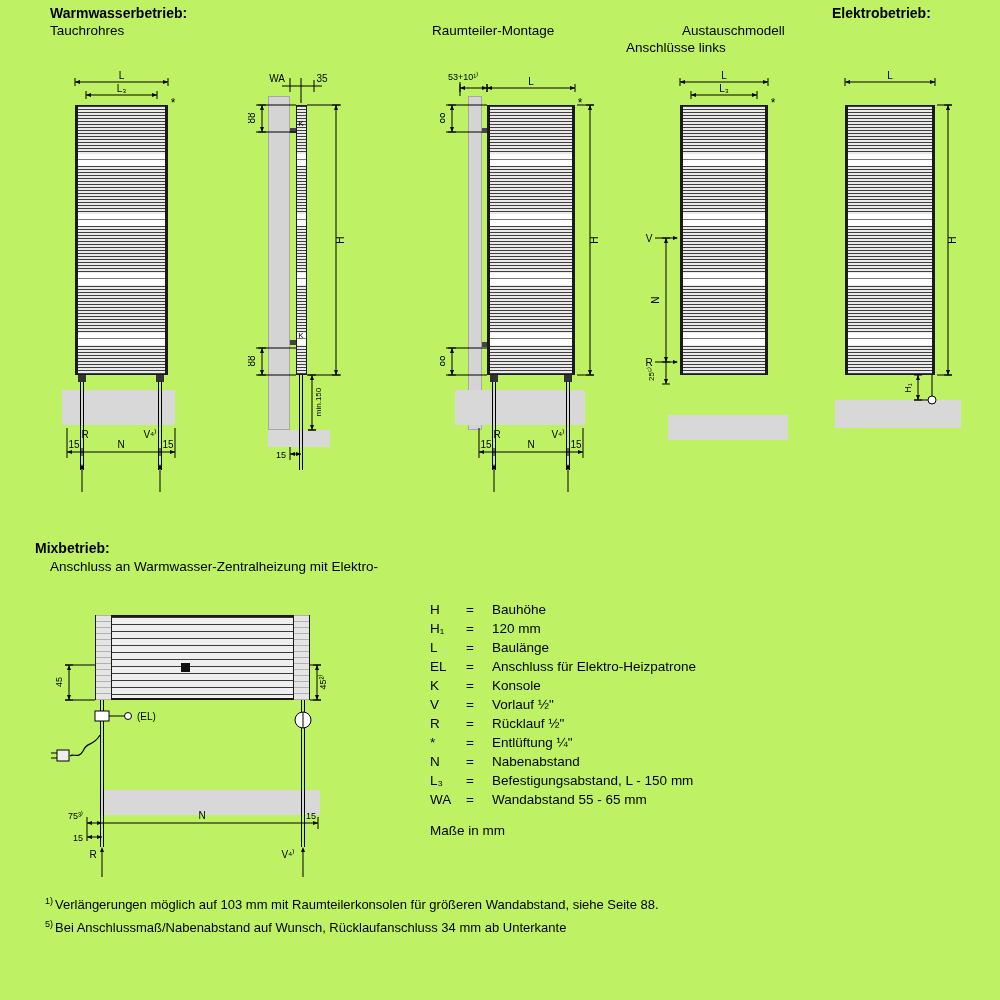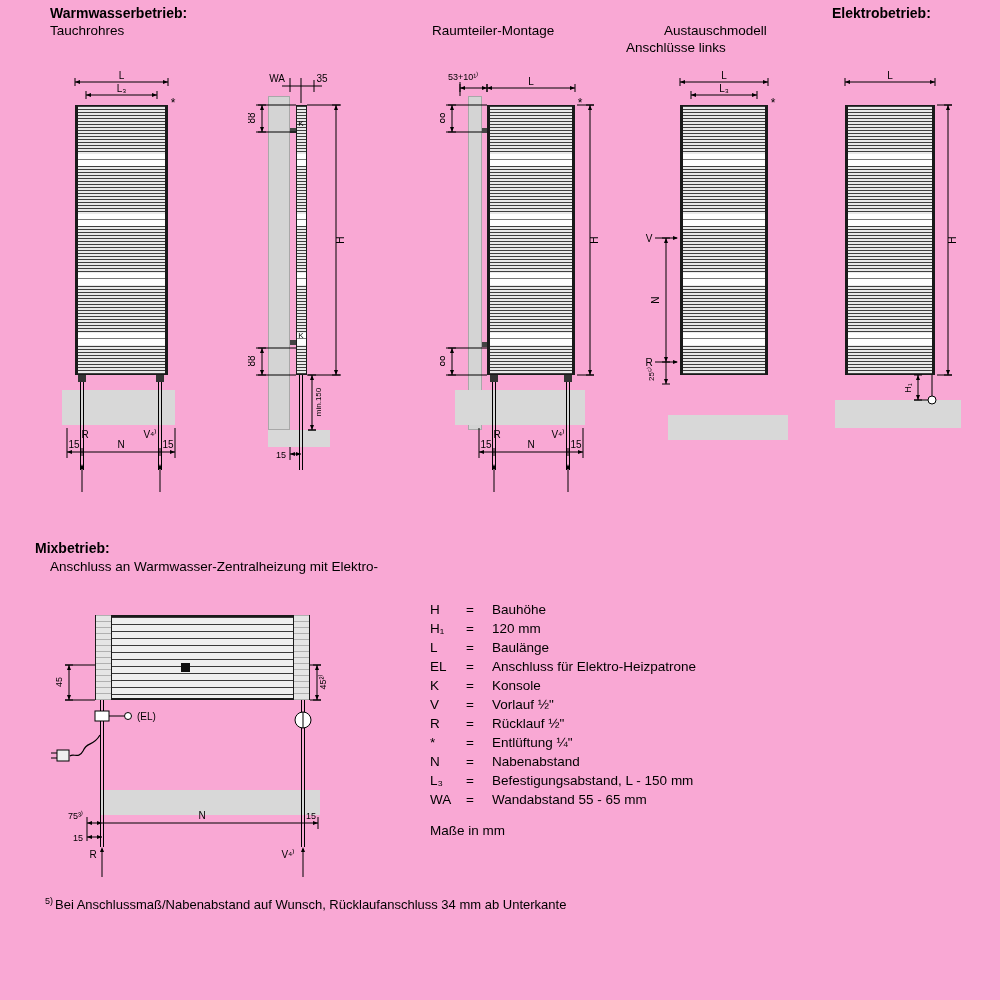--- a/index.html
+++ b/index.html
@@ -1,16 +1,16 @@
 <!DOCTYPE html>
 <html><head>
 <meta charset="utf-8">
 <style>
   html,body{margin:0;padding:0;background:#fff}
-  .page{position:relative;width:1000px;height:1000px;background:#f9a8d4;
+  .page{position:relative;width:1000px;height:1000px;background:#bef264;
         font-family:"Liberation Sans",sans-serif;color:#000;overflow:hidden}
   .abs{position:absolute}
   .h1{font-weight:bold;font-size:14px}
   .h2{font-size:13.5px}
   .diagram{position:absolute}
   .diagram svg{position:absolute;left:0;top:0}
   svg text{font-family:"Liberation Sans",sans-serif;fill:#000}
   .band{position:absolute;background:#d8d8d8}
   .wallband{position:absolute;background:#d4d4d4;border:1px solid #a8a8a8;box-sizing:border-box}
   .rad,.rad-side,.rad-h{box-sizing:border-box}
@@ -36,21 +36,21 @@
   .fnotes sup{font-size:9px;margin-right:2px}
 </style>
 </head>
 <body>
 
 <div class="page">
 
   <div class="abs h1" style="left:50px;top:5px">Warmwasserbetrieb:</div>
   <div class="abs h2" style="left:50px;top:23px">Tauchrohres</div>
   <div class="abs h2" style="left:432px;top:23px">Raumteiler-Montage</div>
-  <div class="abs h2" style="left:664px;top:23px">Austauschmodell</div>
+  <div class="abs h2" style="left:682px;top:23px">Austauschmodell</div>
   <div class="abs h2" style="left:626px;top:40px">Anschlüsse links</div>
   <div class="abs h1" style="left:832px;top:5px">Elektrobetrieb:</div>
 
   <div class="diagram" style="left:45px;top:66px;width:150px;height:430px">
     <div class="band" style="left:17px;top:324px;width:113px;height:35px"></div>
     <div class="rad" style="left:30px;top:39px;width:93px;height:270px">
       <div class="gap" style="top:48px"></div>
       <div class="gap" style="top:108px"></div>
       <div class="gap" style="top:167px"></div>
       <div class="gap" style="top:227px"></div>
@@ -428,16 +428,17 @@
       </div>
     <div class="lrow">
         <span class="lsym">WA</span>
         <span class="leq">=</span>
         <span class="lval">Wandabstand 55 - 65 mm</span>
       </div>
     <div class="unit">Maße in mm</div>
   </div>
 
   <div class="fnotes">
+    <div><sup>1)</sup><span>Verlängerungen möglich auf 103 mm mit Raumteilerkonsolen für größeren Wandabstand, siehe Seite 88.</span></div>
     <div><sup>5)</sup><span>Bei Anschlussmaß/Nabenabstand auf Wunsch, Rücklaufanschluss 34 mm ab Unterkante</span></div>
   </div>
 
 </div>
 
 </body></html>

